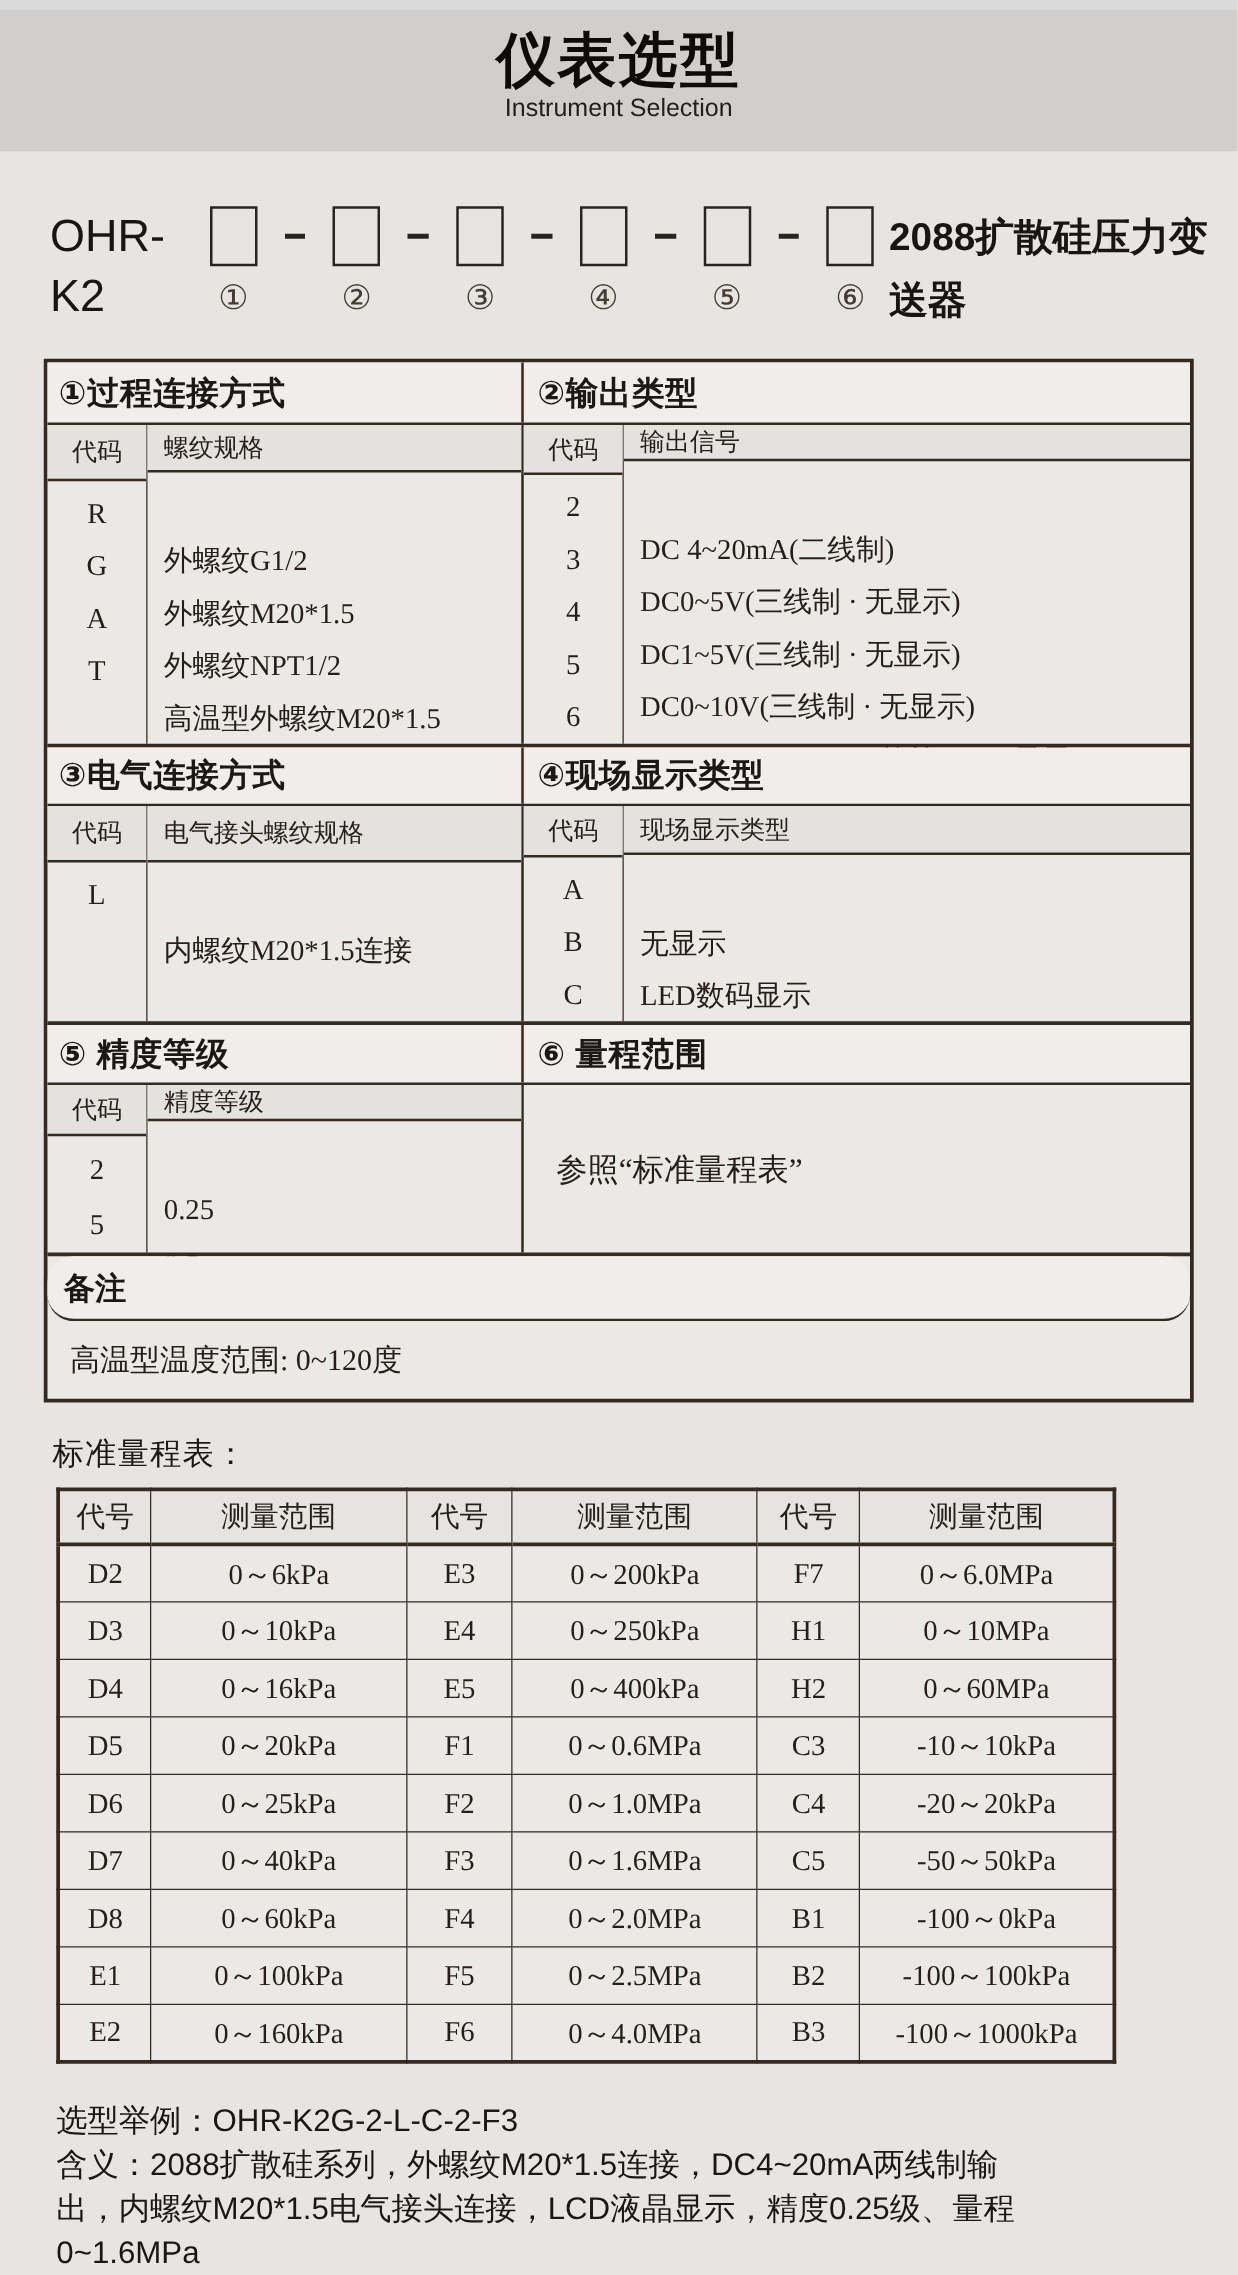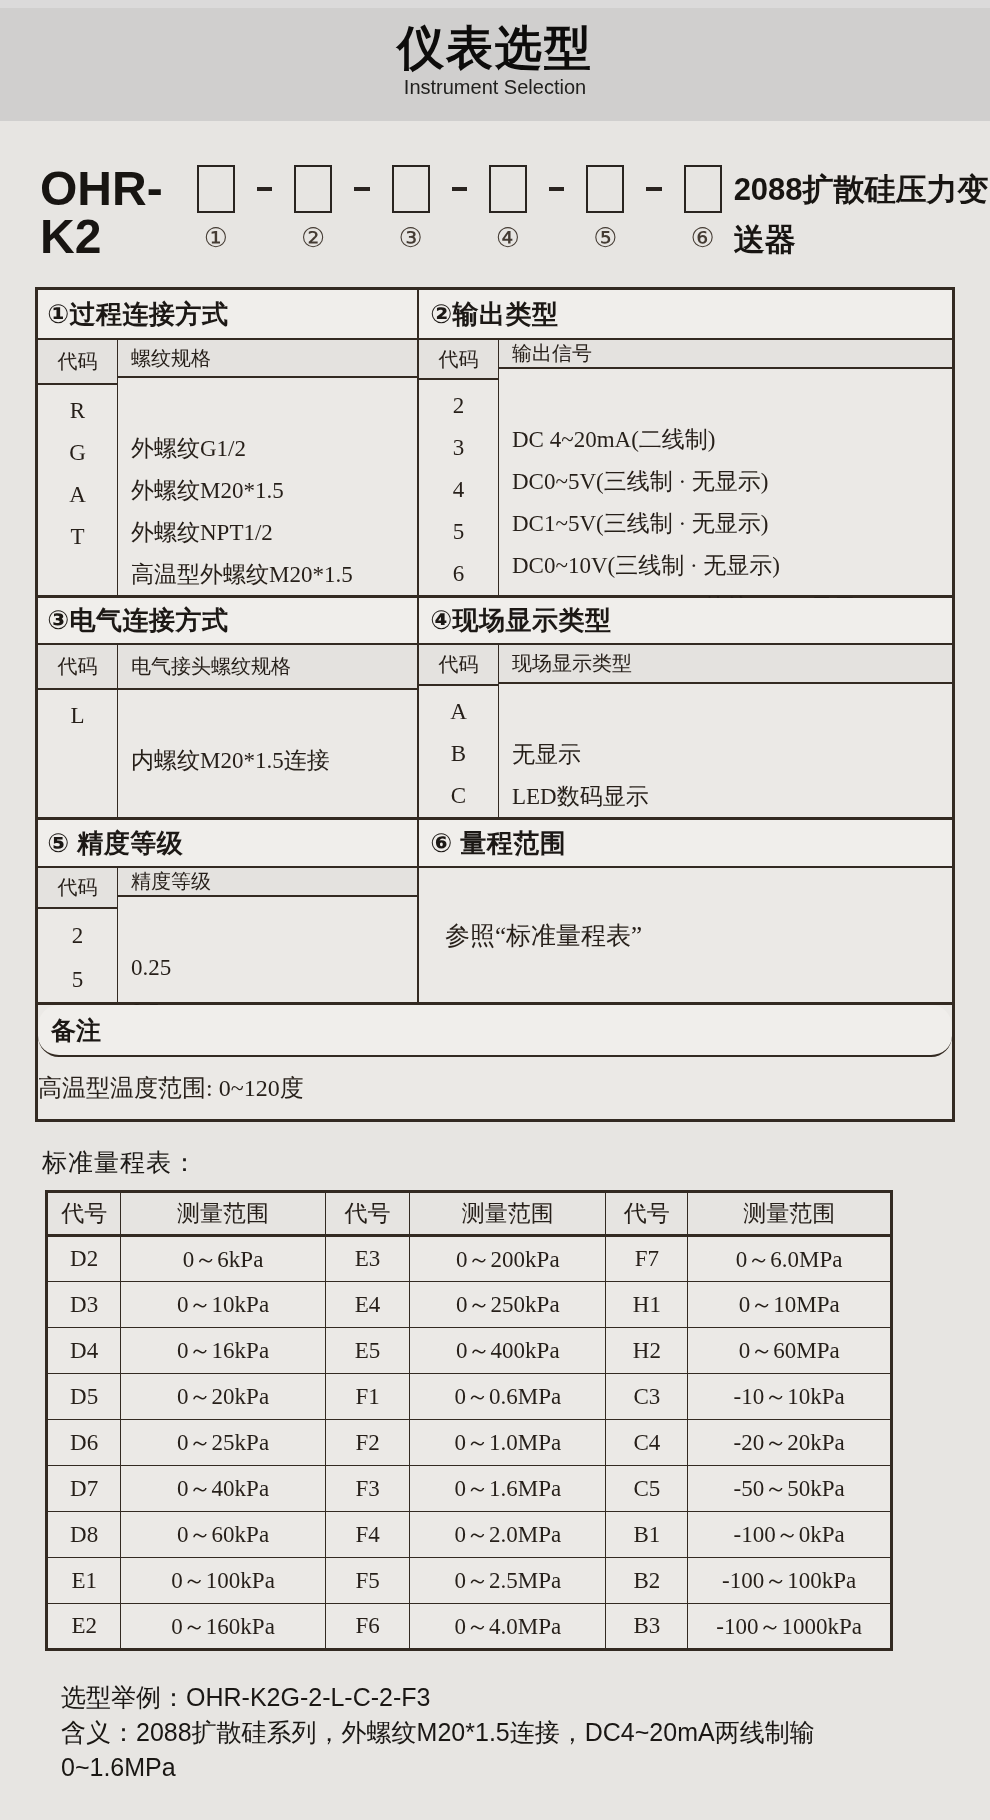--- a/index.html
+++ b/index.html
@@ -23,21 +23,21 @@
   }
 
   
   .top-strip{position:absolute;left:0;top:0;width:990px;height:8px;background:var(--strip);}
   .band{position:absolute;left:0;top:8px;width:990px;height:113px;background:var(--band);text-align:center;}
   .band h1{font-size:47px;font-weight:700;letter-spacing:2px;color:#0d0c0b;margin-top:14px;line-height:52px;}
   .band .sub{font-size:20px;font-weight:400;color:#21201e;margin-top:2px;}
 
   
   .model-line{position:absolute;left:40px;top:165px;display:flex;align-items:flex-start;}
-  .model-prefix{font-size:48px;font-weight:700;line-height:48px;letter-spacing:0px;color:#181512;}
+  .model-prefix{font-size:36px;font-weight:400;line-height:48px;letter-spacing:0px;color:#181512;}
   .box-col{display:flex;flex-direction:column;align-items:center;margin-left:8px;}
   .code-box{width:38px;height:48px;border:2.5px solid #2a2420;background:transparent;}
   .pos-num{margin-top:10px;font-family:"Liberation Serif","DejaVu Serif",serif;font-size:27px;color:#443b33;line-height:30px;}
   .dash{width:19px;height:3.5px;background:#2a2420;margin:22px 14px 0 22px;}
   .model-suffix{font-size:31px;font-weight:700;line-height:50px;margin-left:12px;color:#181512;letter-spacing:0px;}
 
   
   .sel-table{
     position:absolute;left:35px;top:287px;width:920px;height:835px;
     border:3px solid var(--bd);background:var(--databg);
@@ -67,38 +67,38 @@
   .line.tall{height:44px;}
   .ccol .line{justify-content:center;}
   .dcol .line{padding-left:13px;}
 
   .merged-note{display:flex;align-items:center;padding-left:26px;height:100%;
         font-family:"Liberation Serif","DejaVu Serif",serif;font-size:25px;color:#261f19;}
 
   .remark-head{height:52px;background:var(--sechead);border-bottom:2px solid var(--bd);
         display:flex;align-items:center;padding-left:13px;border-radius:21px;}
   .remark-title{font-size:25px;font-weight:700;color:#1c1815;}
-  .remark-content{flex:1;display:flex;align-items:center;padding-left:0;
+  .remark-content{flex:1;display:flex;align-items:center;padding-left:18px;
         font-family:"Liberation Serif","DejaVu Serif",serif;font-size:24px;color:#261f19;}
 
   
   .range-label{position:absolute;left:42px;top:1146px;font-size:25px;font-weight:400;color:#1c1916;letter-spacing:1px;}
   table.range{
     position:absolute;left:45px;top:1190px;width:848px;
     border-collapse:collapse;background:var(--databg);
     font-family:"Liberation Serif","DejaVu Serif",serif;font-size:23px;color:#261f19;
   }
   table.range td,table.range th{
     border:1.5px solid var(--bd);text-align:center;font-weight:400;height:46px;
   }
   table.range thead th{height:44px;background:#e6e4e1;border-bottom:3px solid var(--bd);}
   table.range{border:3px solid var(--bd);}
 
   
-  .example{position:absolute;left:45px;top:1680px;width:910px;font-size:25px;color:#1a1714;font-weight:400;margin-left:16px;}
+  .example{position:absolute;left:45px;top:1680px;width:910px;font-size:25px;color:#1a1714;font-weight:400;}
   .example .ex-line{line-height:34px;margin-bottom:1px;letter-spacing:0px;}
 </style>
 </head>
 <body>
 
 <div class="top-strip"></div>
 <div class="band">
   <h1>仪表选型</h1>
   <div class="sub">Instrument Selection</div>
 </div>
@@ -369,14 +369,15 @@
       <td>0～4.0MPa</td>
       <td>B3</td>
       <td>-100～1000kPa</td>
     </tr>
   </tbody>
 </table>
 
 <div class="example">
   <div class="ex-line">选型举例：OHR-K2G-2-L-C-2-F3</div>
   <div class="ex-line">含义：2088扩散硅系列，外螺纹M20*1.5连接，DC4~20mA两线制输</div>
+  <div class="ex-line">出，内螺纹M20*1.5电气接头连接，LCD液晶显示，精度0.25级、量程</div>
   <div class="ex-line">0~1.6MPa</div>
 </div>
 
 </body></html>

